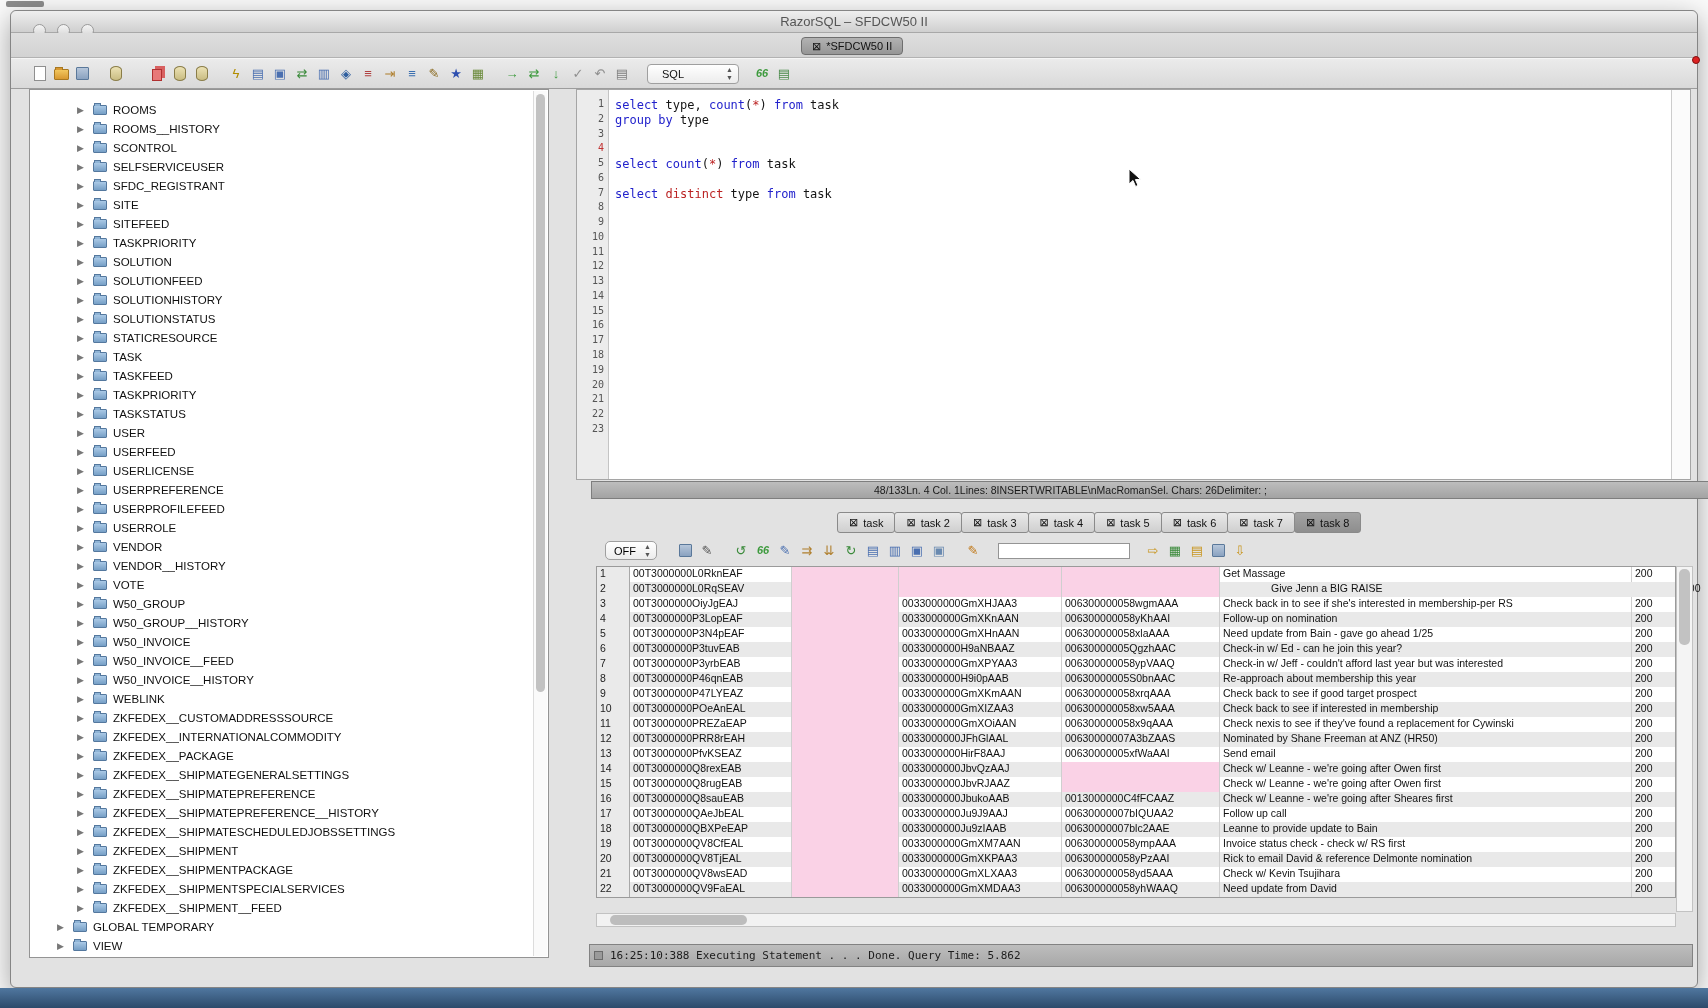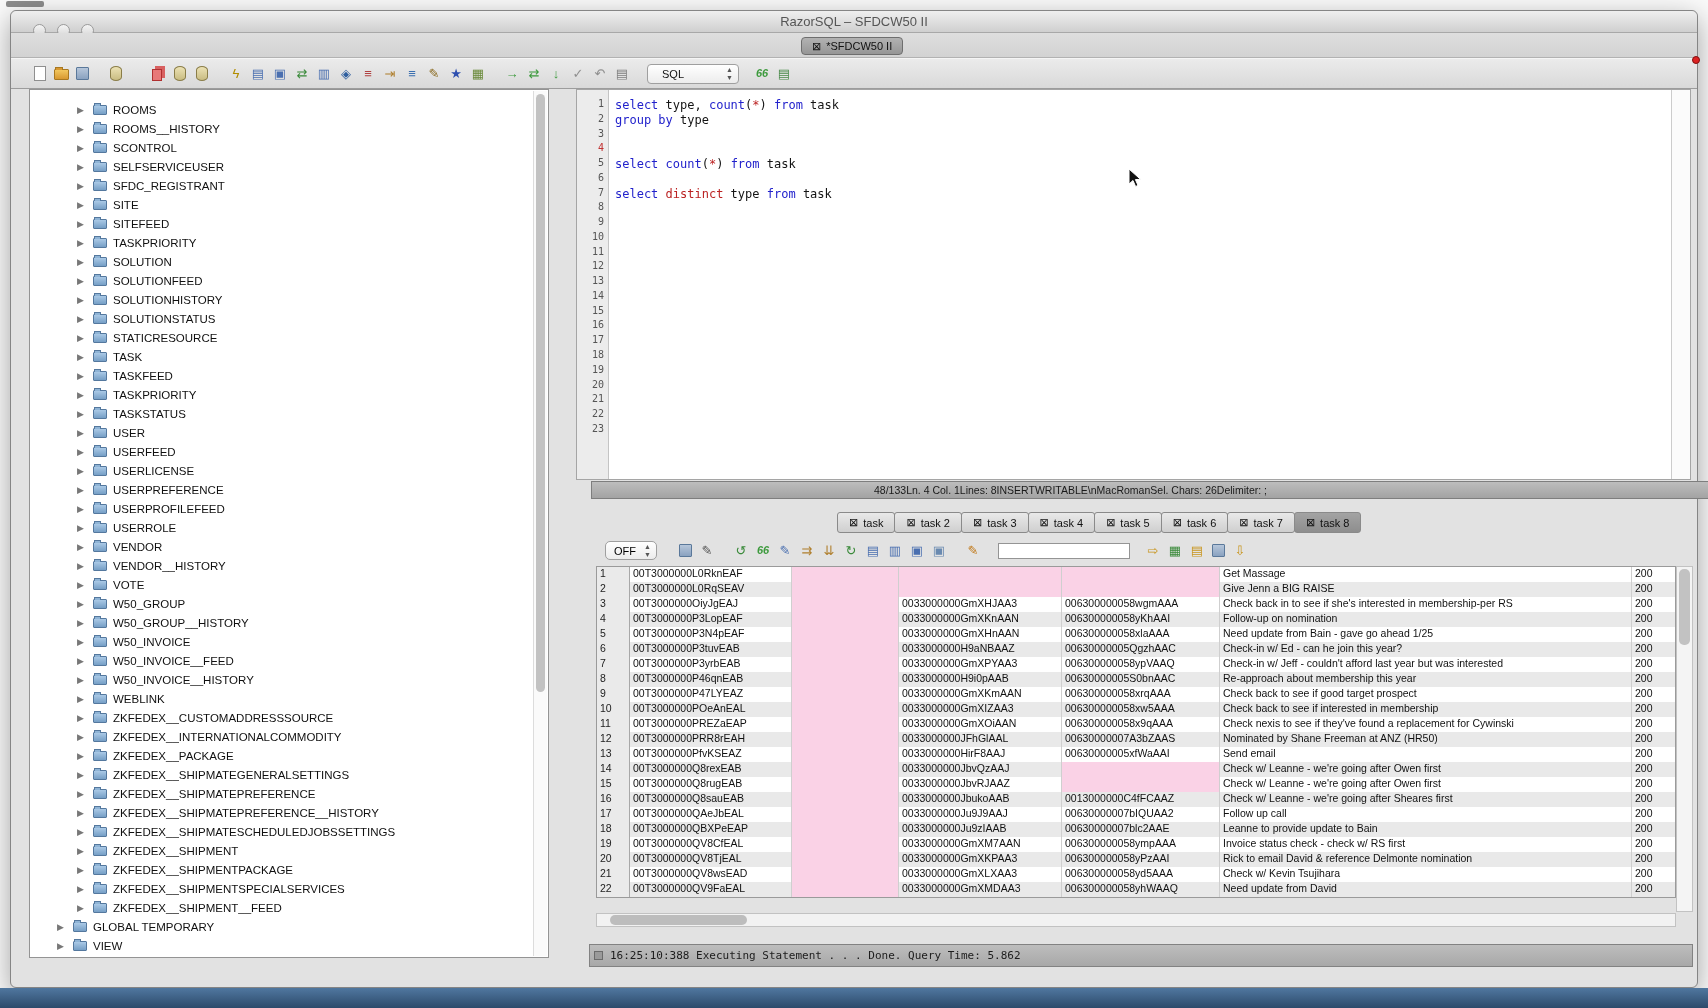--- a/index.html
+++ b/index.html
@@ -527,21 +527,21 @@
           <div class="cell null" style="width: 158px;"></div>
           <div class="cell" style="width: 412px;">Get Massage</div>
           <div class="cell" style="width: 45px;">200</div>
         </div>
         <div class="trow">
           <div class="numcell">2</div>
           <div class="cell" style="width: 162px;">00T3000000L0RqSEAV</div>
           <div class="cell null" style="width: 107px;"></div>
           <div class="cell null" style="width: 163px;"></div>
           <div class="cell null" style="width: 158px;"></div>
-          <div class="cell" style="width: 412px;">Give Jenn a BIG RAISE</div>
+          <div class="cell" style="width: 412px; margin-left: 48px;">Give Jenn a BIG RAISE</div>
           <div class="cell" style="width: 45px;">200</div>
         </div>
         <div class="trow">
           <div class="numcell">3</div>
           <div class="cell" style="width: 162px;">00T3000000OiyJgEAJ</div>
           <div class="cell null" style="width: 107px;"></div>
           <div class="cell" style="width: 163px;">0033000000GmXHJAA3</div>
           <div class="cell" style="width: 158px;">006300000058wgmAAA</div>
           <div class="cell" style="width: 412px;">Check back in to see if she's interested in membership-per RS</div>
           <div class="cell" style="width: 45px;">200</div>

